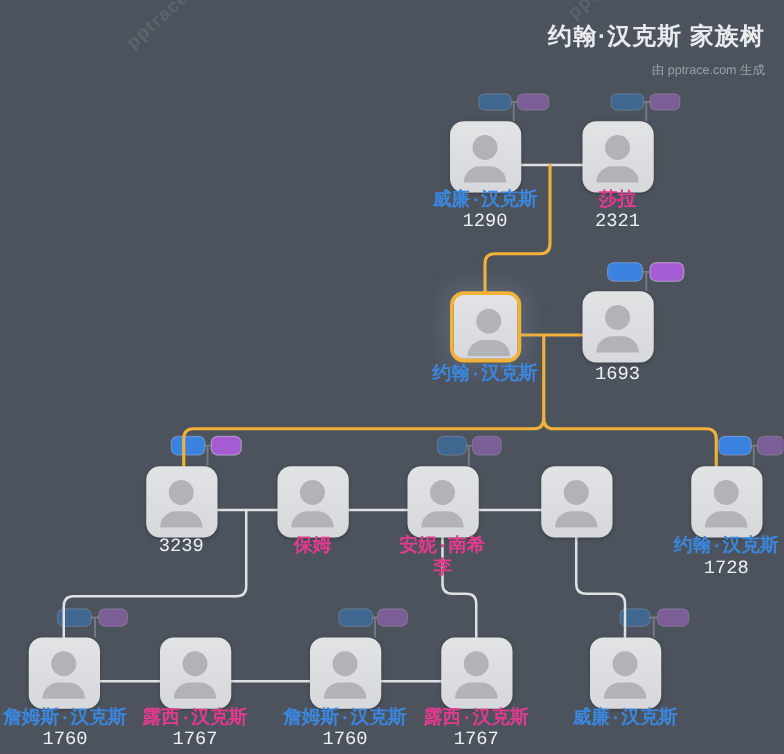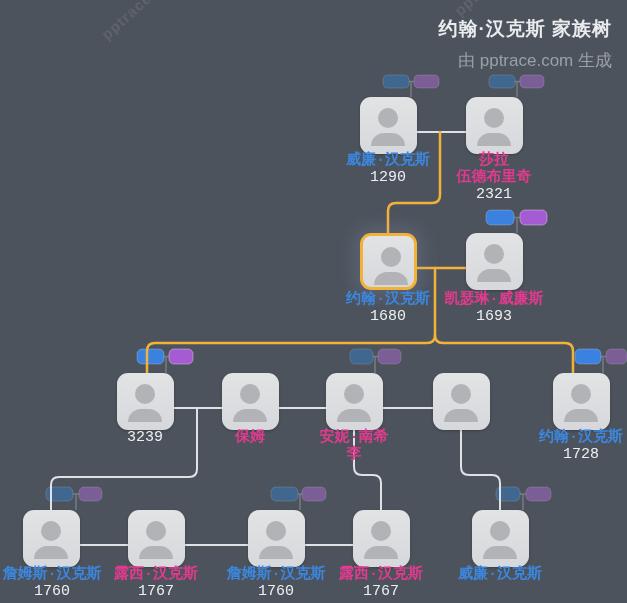--- a/index.html
+++ b/index.html
@@ -9,21 +9,21 @@
     font-family:"Liberation Sans","DejaVu Sans",sans-serif;
     -webkit-font-smoothing:antialiased;
   }
   .watermark{
     position:absolute;font-weight:bold;font-size:15px;
     color:rgba(232,237,242,0.10);transform:rotate(-42deg);
     letter-spacing:1px;white-space:nowrap;pointer-events:none;
   }
   .header{position:absolute;left:0;top:0;width:612px;text-align:right;}
   .title{margin-top:16px;font-size:19px;font-weight:bold;color:var(--title_text);letter-spacing:1px;}
-  .subtitle{margin-top:7px;font-size:17px;color:var(--subtitle_text);padding-left:39px;}
+  .subtitle{margin-top:7px;font-size:10px;color:var(--subtitle_text);padding-left:39px;}
   svg.wires{position:absolute;left:0;top:0;}
   .wire-white{stroke:var(--line);stroke-width:2;fill:none;stroke-linecap:round;}
   .wire-yellow{stroke:var(--path_highlight);stroke-width:2.5;fill:none;stroke-linecap:round;}
   .wire-gray{stroke:var(--chip_connector);stroke-width:1.5;fill:none;}
   .chip-mb{fill:var(--chip_blue_muted);stroke:rgba(255,255,255,0.14);}
   .chip-mp{fill:var(--chip_purple_muted);stroke:rgba(255,255,255,0.14);}
   .chip-bb{fill:var(--chip_blue_bright);stroke:rgba(255,255,255,0.22);}
   .chip-bp{fill:var(--chip_purple_bright);stroke:rgba(255,255,255,0.35);}
   .card{
     position:absolute;width:57px;height:57px;box-sizing:border-box;
@@ -116,38 +116,35 @@
 <div class="card" style="left:466px;top:97px;">
   <div class="head"></div>
   <div class="shoulders"></div>
 </div>
 <div class="label" style="left:318px;top:152px;">
   <div class="pname male">威廉·汉克斯</div>
   <div class="pyear">1290</div>
 </div>
 <div class="label" style="left:424px;top:152px;">
   <div class="pname female">莎拉</div>
-  <div class="pname female">伍德布里奇</div>
   <div class="pyear">2321</div>
 </div>
 
 <div class="card highlighted" style="left:360px;top:233px;">
   <div class="head"></div>
   <div class="shoulders"></div>
 </div>
 <div class="card" style="left:466px;top:233px;">
   <div class="head"></div>
   <div class="shoulders"></div>
 </div>
 <div class="label" style="left:318px;top:291px;">
   <div class="pname male">约翰·汉克斯</div>
-  <div class="pyear">1680</div>
 </div>
 <div class="label" style="left:424px;top:291px;">
-  <div class="pname female">凯瑟琳·威廉斯</div>
   <div class="pyear">1693</div>
 </div>
 
 <div class="card" style="left:117px;top:373px;">
   <div class="head"></div>
   <div class="shoulders"></div>
 </div>
 <div class="card" style="left:222px;top:373px;">
   <div class="head"></div>
   <div class="shoulders"></div>

